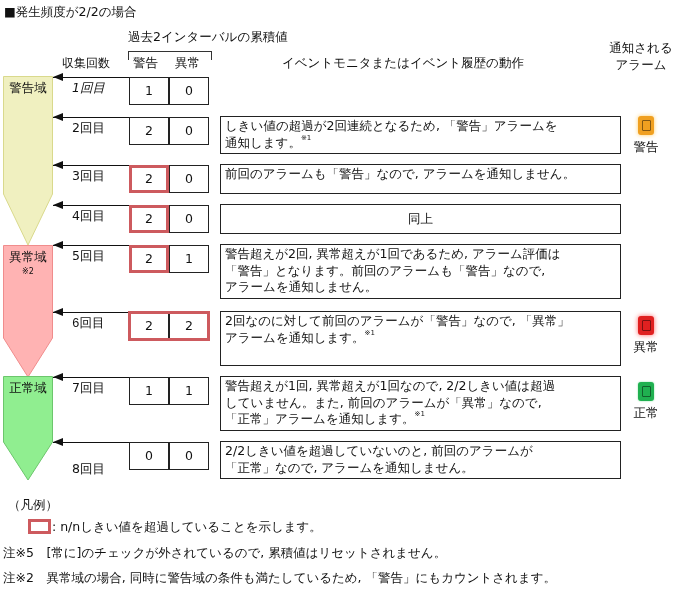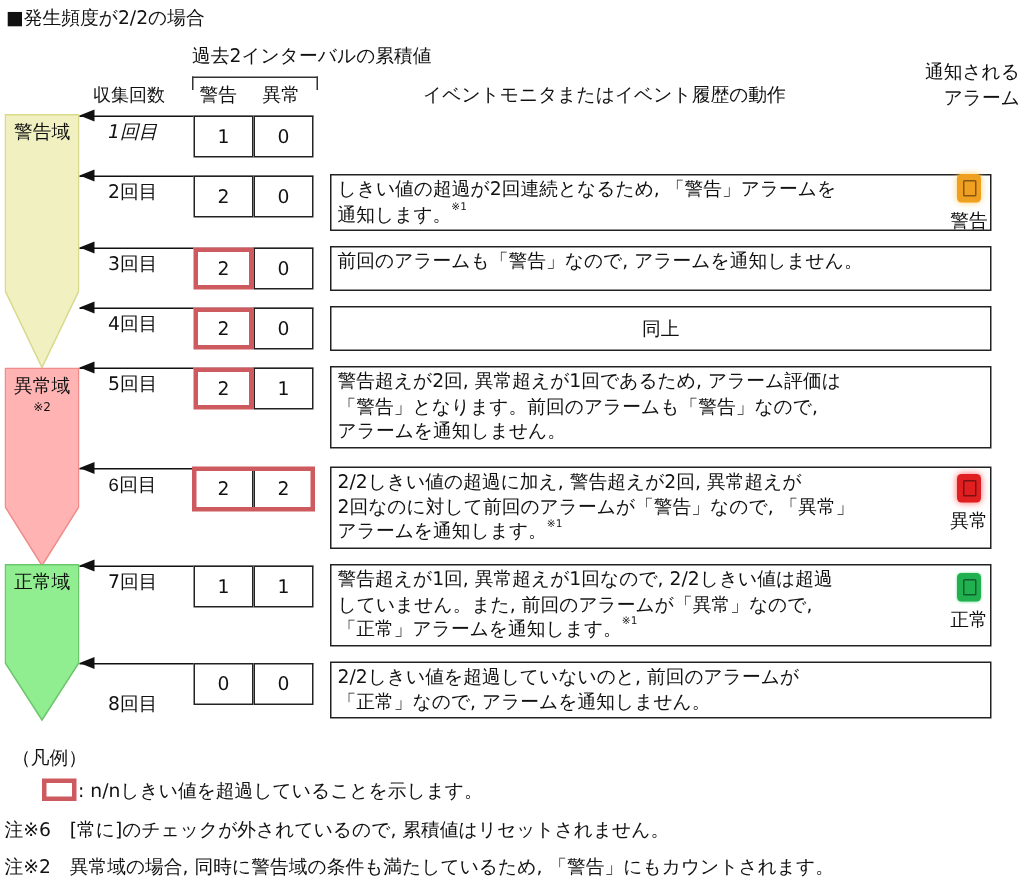--- a/index.html
+++ b/index.html
@@ -6,40 +6,40 @@
   body { width:681px; height:592px; position:relative; overflow:hidden;
          font-family:"DejaVu Sans","Liberation Sans",sans-serif; font-size:12px; color:#111; }
   .abs { position:absolute; }
   .title { left:4px; top:4px; font-size:12.5px; }
   .hdr-cum { left:128px; top:29px; font-size:12.5px; }
   .hdr-count { left:62px; top:55px; font-size:12px; }
   .bracket { left:128px; top:51px; width:82px; height:8px; border-top:1px solid #333; border-left:1px solid #333; border-right:1px solid #333; }
   .hdr-w { left:133px; top:55px; font-size:12.5px; }
   .hdr-e { left:175px; top:55px; font-size:12.5px; }
   .hdr-action { left:282px; top:55px; font-size:12.5px; }
-  .hdr-alarm { left:602px; top:39px; font-size:12.5px; text-align:right; width:78px; line-height:17px; }
+  .hdr-alarm { left:602px; top:39px; font-size:12.5px; text-align:center; width:78px; line-height:17px; }
 
   .zone { position:absolute; left:3px; width:50px; }
   .zone svg { position:absolute; left:0; top:0; }
   .zone-label { position:absolute; left:0; width:50px; text-align:center; font-size:12.5px; top:4px; }
   .zone-note { position:absolute; left:0; width:50px; text-align:center; font-size:8px; top:22px; }
 
   .arrow { position:absolute; left:53px; height:0; border-top:1px solid #111; }
   .arrow-head { position:absolute; left:53px; width:0; height:0; border-top:4px solid transparent; border-bottom:4px solid transparent; border-right:10px solid #111; }
 
   .count { position:absolute; left:72px; font-size:12.5px; }
 
   .cell { position:absolute; width:40px; height:28px; box-sizing:border-box; border:1px solid #222; background:#fff;
           text-align:center; line-height:26px; font-size:12.5px; }
   .cell.c1 { left:129px; }
   .cell.c2 { left:169px; }
   .cell.hl { border:3px solid #cd5a5e; line-height:22px; }
   .pair-hl { position:absolute; left:128px; width:82px; height:30px; box-sizing:border-box; border:3px solid #cd5a5e; }
 
-  .desc { position:absolute; left:220px; width:441px; box-sizing:border-box; border:1px solid #222;
+  .desc { position:absolute; left:220px; width:401px; box-sizing:border-box; border:1px solid #222;
           padding:1px 4px; font-size:12.5px; line-height:16.5px; background:#fff; }
   .desc.center { text-align:center; }
   sup { font-size:7px; vertical-align:top; line-height:7px; }
 
   .alarm { position:absolute; left:626px; width:40px; text-align:center; }
   .alarm-icon { width:16px; height:19px; margin:0 auto; border-radius:3px; position:relative; }
   .alarm-icon::after { content:""; position:absolute; left:4px; top:4px; width:7px; height:9px; border:1px solid rgba(0,0,0,0.45); border-radius:1px; }
   .alarm-label { font-size:12.5px; margin-top:4px; }
 
   .legend-title { left:8px; top:497px; font-size:12.5px; }
@@ -137,21 +137,20 @@
   <div>警告超えが2回, 異常超えが1回であるため, アラーム評価は</div>
   <div>「警告」となります。前回のアラームも「警告」なので,</div>
   <div>アラームを通知しません。</div>
 </div>
 
 <div class="count" style="top:315px;font-family:Liberation Mono, monospace;">6回目</div>
 <div class="cell c1" style="top:312px;">2</div>
 <div class="cell c2" style="top:312px;">2</div>
 <div class="pair-hl" style="top:311px;"></div>
 <div class="desc" style="top:311px;height:55px;">
-  <div>2/2しきい値の超過に加え, 警告超えが2回, 異常超えが</div>
   <div>2回なのに対して前回のアラームが「警告」なので, 「異常」</div>
   <div><span>アラームを通知します。</span><sup>※1</sup></div>
 </div>
 <div class="alarm" style="top:316px;">
   <div class="alarm-icon" style="background:#e02020;box-shadow:0 0 5px #ff6060;"></div>
   <div class="alarm-label">異常</div>
 </div>
 
 <div class="count" style="top:380px;">7回目</div>
 <div class="cell c1" style="top:377px;">1</div>
@@ -170,14 +169,14 @@
 <div class="cell c1" style="top:442px;">0</div>
 <div class="cell c2" style="top:442px;">0</div>
 <div class="desc" style="top:441px;height:38px;">
   <div>2/2しきい値を超過していないのと, 前回のアラームが</div>
   <div>「正常」なので, アラームを通知しません。</div>
 </div>
 
 <div class="abs legend-title">（凡例）</div>
 <div class="abs legend-box"></div>
 <div class="abs legend-text">: n/nしきい値を超過していることを示します。</div>
-<div class="abs note1">注※6　[常に]のチェックが外されているので, 累積値はリセットされません。</div>
+<div class="abs note1">注※5　[常に]のチェックが外されているので, 累積値はリセットされません。</div>
 <div class="abs note2">注※2　異常域の場合, 同時に警告域の条件も満たしているため, 「警告」にもカウントされます。</div>
 
 </body></html>

